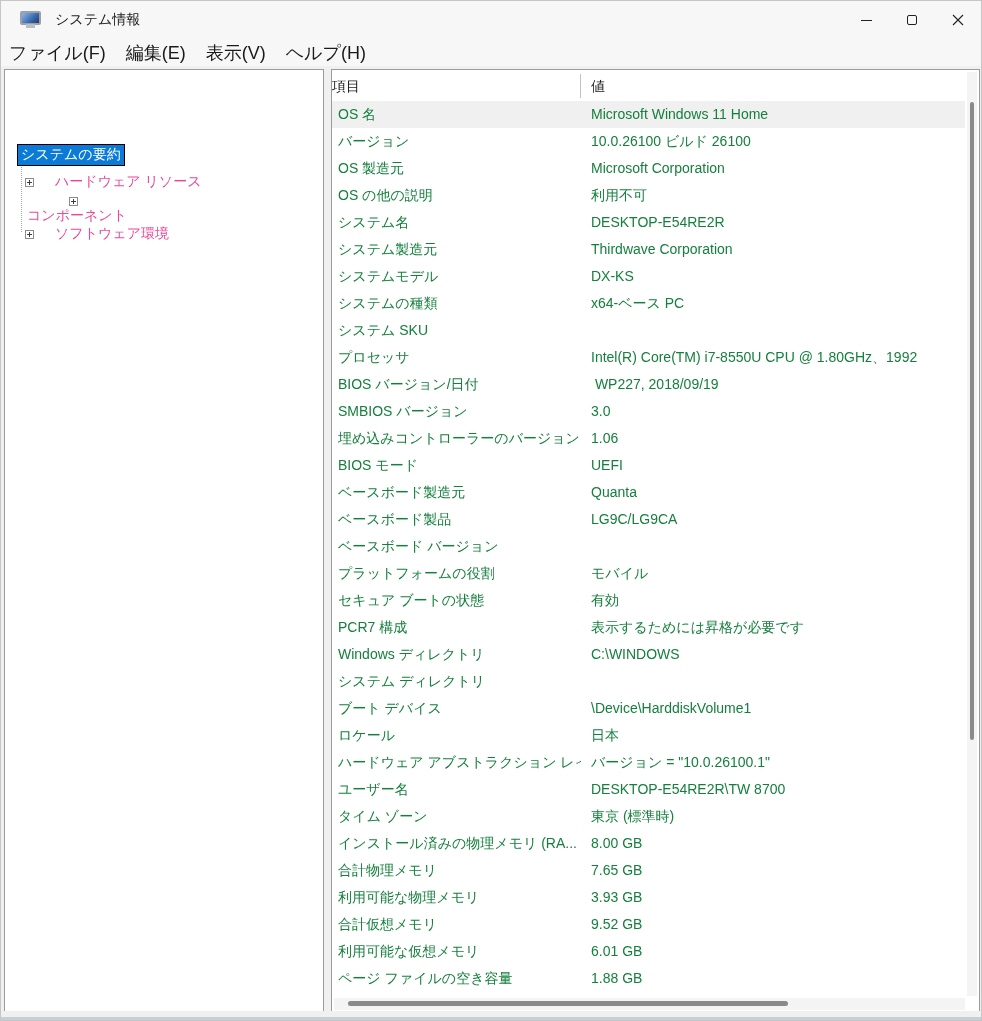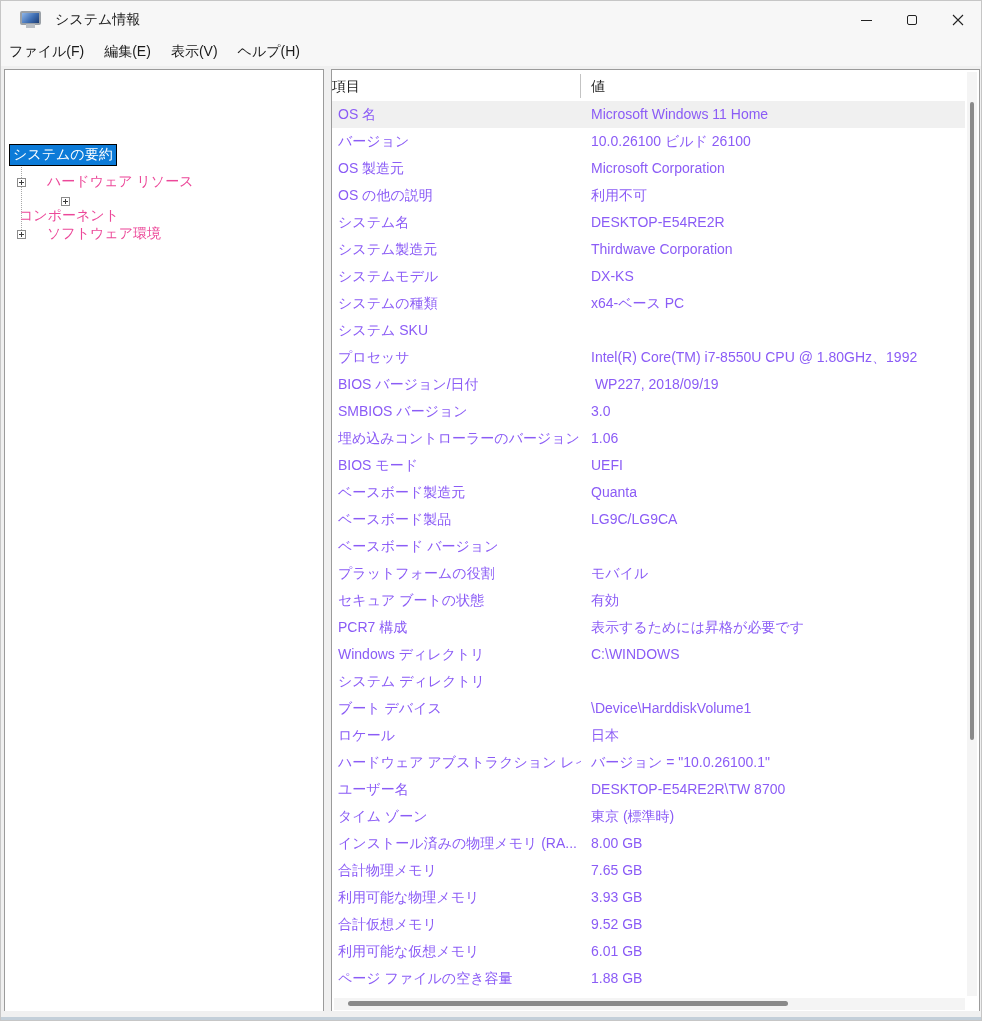--- a/index.html
+++ b/index.html
@@ -38,42 +38,42 @@
     width: 46px; height: 38px; display: flex; align-items: center; justify-content: center;
     color: #222;
   }
   .glyph-min { width: 11px; height: 0; border-top: 1px solid #222; display: block; }
   .glyph-max { width: 10px; height: 10px; border: 1px solid #222; border-radius: 2px; display: block; }
   .glyph-close { display: block; }
   
   .menubar {
     position: absolute; left: 0; top: 38px; right: 0; height: 27px;
     background: #f7f7f7;
-    display: flex; 
-    font-size: 14px; color: #1a1a1a;
+    display: flex; align-items: center;
+    font-size: 18px; color: #1a1a1a;
   }
   .menu-item { padding: 4px 10px; }
   .menu-item:first-child { padding-left: 8px; }
   
   .content-bg {
     position: absolute; left: 0; top: 65px; right: 0; bottom: 9px;
     background: #f0f0f0;
   }
   
   .tree-panel {
     position: absolute; left: 3px; top: 68px; width: 320px; height: 944px;
     background: #ffffff; border: 1px solid #9b9b9b;
     overflow: hidden;
     font-size: 14px;
   }
   .tree-line {
     position: absolute; left: 16px; top: 94px; height: 68px; width: 0;
     border-left: 1px dotted #a8a8a8;
   }
-  .tree-item { position: absolute; left: 0; height: 22px; display: flex; align-items: center; }
+  .tree-item { position: absolute; left: 8px; height: 22px; display: flex; align-items: center; }
   .tree-item .plusbox {
     width: 9px; height: 9px; border: 1px solid #8c8c8c; background: #fff;
     position: relative; margin-left: 12px; margin-right: 7px; flex: 0 0 auto;
   }
   .tree-item .plusbox::before, .tree-item .plusbox::after {
     content: ""; position: absolute; background: #3c3c3c;
   }
   .tree-item .plusbox::before { left: 1px; right: 1px; top: 3px; height: 1px; }
   .tree-item .plusbox::after  { top: 1px; bottom: 1px; left: 3px; width: 1px; }
   .tree-label { color: #ec4899; white-space: nowrap; padding: 1px 3px; margin-left: 11px; }
@@ -88,21 +88,21 @@
   }
   .list-header {
     position: absolute; left: 0; top: 0; right: 0; height: 31px;
     background: #ffffff;
     display: flex; align-items: center;
     font-size: 14px; color: #1a1a1a;
   }
   .col-item-header { width: 249px; border-right: 1px solid #c3c3c3; height: 24px; line-height: 24px; }
   .col-value-header { flex: 1; padding-left: 10px; height: 24px; line-height: 24px; }
   .table-body { position: absolute; left: 0; top: 31px; right: 14px; }
-  .row { display: flex; height: 27px; line-height: 27px; font-size: 14px; color: #8b5cf6; }
+  .row { display: flex; height: 27px; line-height: 27px; font-size: 14px; color: #15803d; }
   .row.hl { background: #f0f0f0; }
   .cell-item {
     width: 249px; flex: 0 0 auto; padding-left: 6px;
     white-space: pre; overflow: hidden;
   }
   .cell-value { flex: 1; padding-left: 10px; white-space: pre; overflow: hidden; }
   
   .vscrollbar {
     position: absolute; top: 2px; bottom: 16px; right: 2px; width: 10px;
     background: #f4f4f4;

